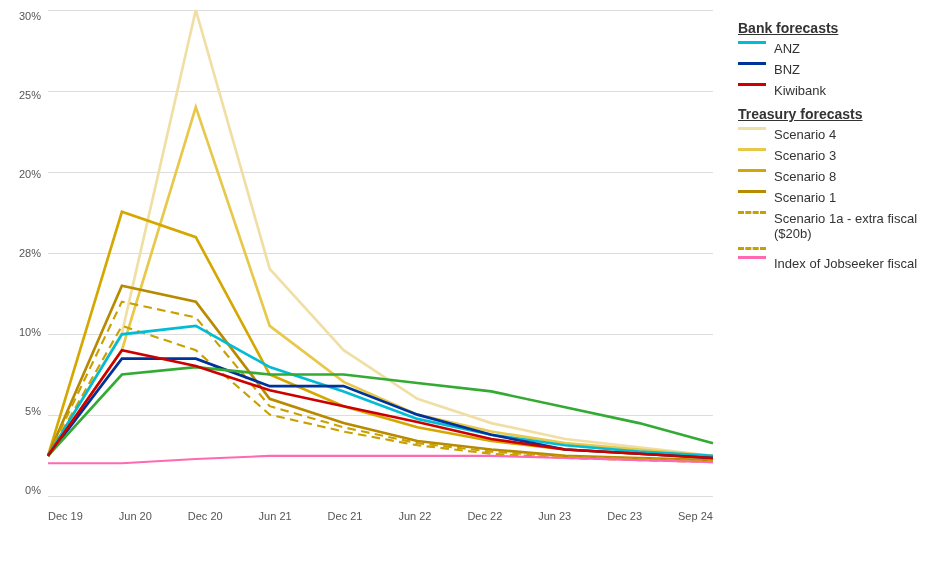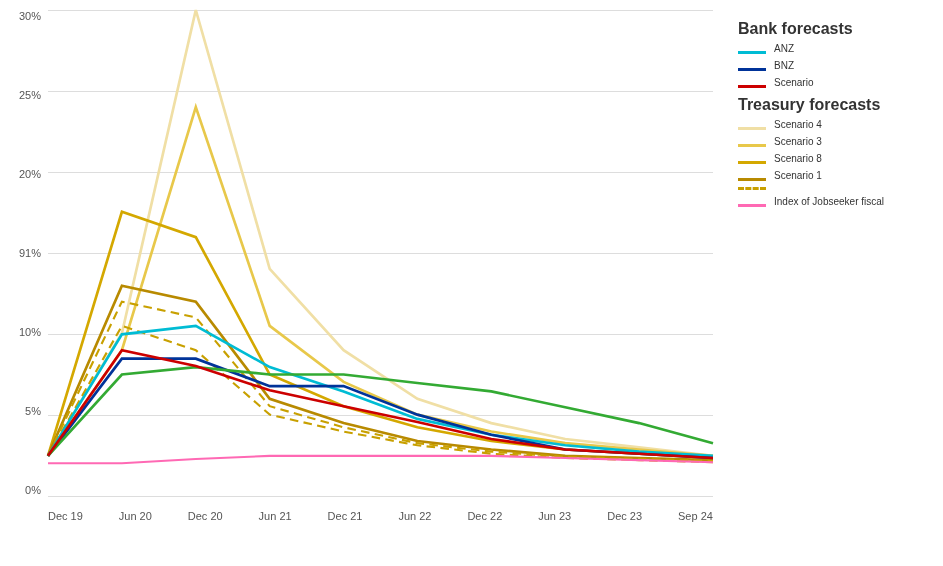--- a/index.html
+++ b/index.html
@@ -77,30 +77,31 @@
       color: #555;
       text-align: center;
     }
     .legend {
       width: 220px;
       padding: 10px 10px 10px 15px;
       flex-shrink: 0;
     }
     .legend-section-title {
       font-weight: bold;
-      font-size: 16px;
+      text-decoration: underline;
+      font-size: 14px;
       margin-bottom: 5px;
       margin-top: 8px;
     }
     .legend-section-title:first-child { margin-top: 0; }
     .legend-item {
       display: flex;
-      align-items: flex-end;
+      align-items: flex-start;
       margin-bottom: 6px;
-      font-size: 10px;
+      font-size: 13px;
     }
     .legend-line {
       width: 28px;
       height: 3px;
       margin-right: 8px;
       flex-shrink: 0;
     }
     .legend-line.dashed {
       background: none;
       border-top: 3px dashed;
@@ -110,21 +111,21 @@
 </head>
 <body>
 
 <div class="container">
   <div class="chart-area">
 
     <div class="y-axis-labels">
       <span class="y-label">30%</span>
       <span class="y-label">25%</span>
       <span class="y-label">20%</span>
-      <span class="y-label">91%</span>
+      <span class="y-label">28%</span>
       <span class="y-label">10%</span>
       <span class="y-label">5%</span>
       <span class="y-label">0%</span>
     </div>
 
     <div class="chart-inner">
 
       <div class="grid-lines">
         <div class="grid-line" style="top:0%"></div>
         <div class="grid-line" style="top:16.67%"></div>
@@ -181,21 +182,21 @@
     <div class="legend-item">
       <div class="legend-line" style="background:#00bcd4;"></div>
       <span>ANZ</span>
     </div>
     <div class="legend-item">
       <div class="legend-line" style="background:#003399;"></div>
       <span>BNZ</span>
     </div>
     <div class="legend-item">
       <div class="legend-line" style="background:#cc0000;"></div>
-      <span>Scenario</span>
+      <span>Kiwibank</span>
     </div>
 
     <div class="legend-section-title">Treasury forecasts</div>
 
     <div class="legend-item">
       <div class="legend-line" style="background:#f0dfa5;"></div>
       <span>Scenario 4</span>
     </div>
     <div class="legend-item">
       <div class="legend-line" style="background:#e8c84a;"></div>
@@ -204,20 +205,24 @@
     <div class="legend-item">
       <div class="legend-line" style="background:#d4a800;"></div>
       <span>Scenario 8</span>
     </div>
     <div class="legend-item">
       <div class="legend-line" style="background:#b88a00;"></div>
       <span>Scenario 1</span>
     </div>
     <div class="legend-item">
       <div class="legend-line dashed" style="border-color:#c8a000;"></div>
+      <span>Scenario 1a - extra fiscal ($20b)</span>
+    </div>
+    <div class="legend-item">
+      <div class="legend-line dashed" style="border-color:#c8a000;"></div>
     </div>
 
 
     <div class="legend-item">
       <div class="legend-line" style="background:#ff69b4;"></div>
       <span>Index of Jobseeker fiscal</span>
     </div>
   </div>
 </div>
 

